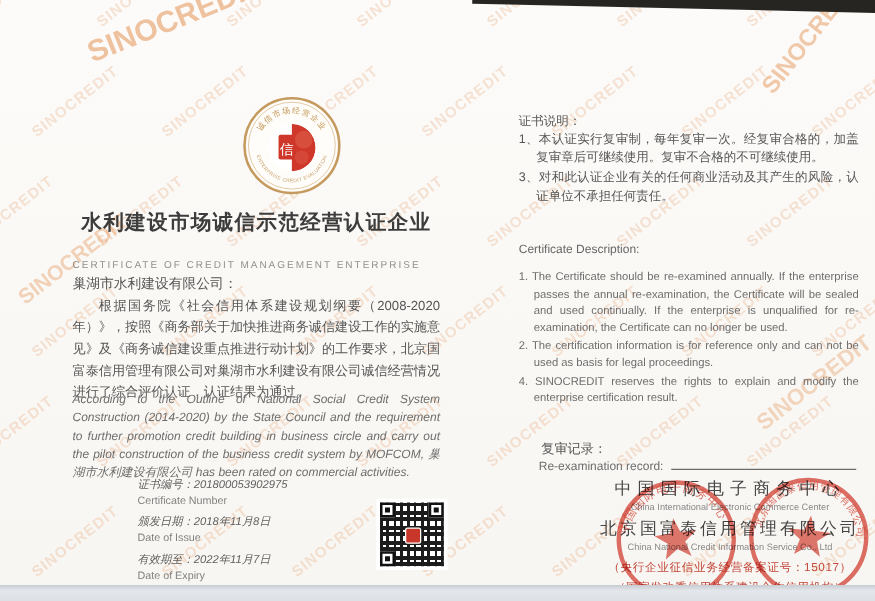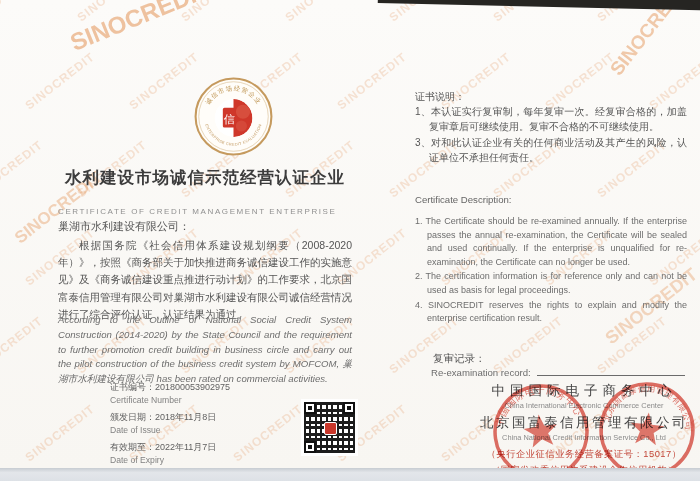--- a/index.html
+++ b/index.html
@@ -26,21 +26,21 @@
               color:#3c3c3c;letter-spacing:1px;white-space:nowrap;}
   .cert-subtitle{position:absolute;top:132px;width:100%;text-align:left;font-size:8px;color:#909090;
                  letter-spacing:1.6px;white-space:nowrap;}
   .salutation{position:absolute;top:144px;font-size:11px;color:#555;}
   .body-zh{position:absolute;top:162px;width:294px;font-size:10.5px;line-height:17.2px;color:#555;
            text-align:justify;text-indent:2em;}
   .body-en{position:absolute;top:238px;width:294px;font-size:9.6px;line-height:14.8px;color:#6d6d6d;
            text-align:justify;font-style:italic;}
   .meta{position:absolute;top:306px;left:52px;}
   .meta-item{margin-bottom:6px;}
-  .meta-zh{font-size:9px;color:#5f5f5f;}
+  .meta-zh{font-size:9px;color:#5f5f5f;font-style:italic;}
   .meta-en{font-size:8.6px;color:#828282;margin-top:1px;}
   
   .qr{position:absolute;left:301px;top:399px;width:57px;height:57px;background:#fff;padding:0;z-index:2;}
   .qr-inner{position:absolute;inset:3px;
     background:
       repeating-linear-gradient(90deg,#1c1c1c 0 2px,transparent 2px 5px,#1c1c1c 5px 7px,transparent 7px 11px),
       repeating-linear-gradient(0deg,#1c1c1c 0 3px,#fff 3px 5px,#1c1c1c 5px 8px,#fff 8px 12px);}
   .finder{position:absolute;width:12px;height:12px;border:2.5px solid #111;background:#fff;box-sizing:border-box;}
   .finder:after{content:"";position:absolute;inset:2px;background:#111;}
   .f-tl{left:3px;top:3px;} .f-tr{right:3px;top:3px;} .f-bl{left:3px;bottom:3px;}

